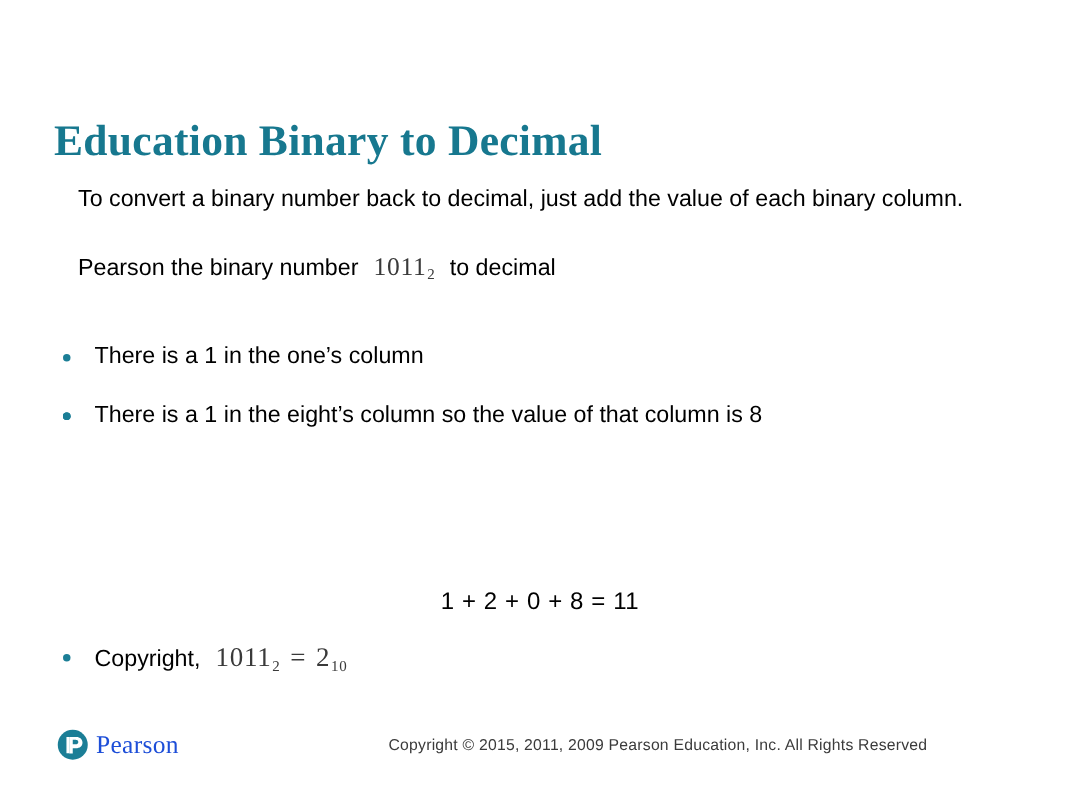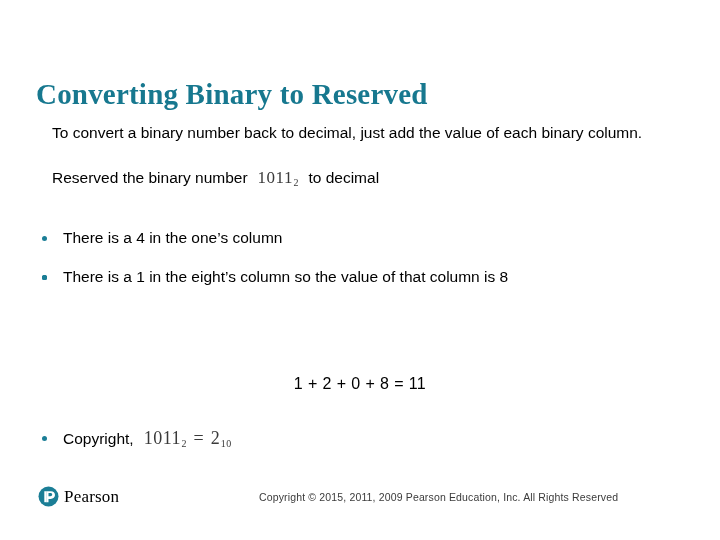--- a/index.html
+++ b/index.html
@@ -107,21 +107,21 @@
     height: 5px;
     border-radius: 50%;
     background: #1b7e96;
     display: block;
   }
 
   
   .sum-line {
     position: absolute;
     left: 0;
-    top: 374px;
+    top: 392px;
     width: 720px;
     text-align: center;
     font-size: 16px;
     line-height: 20px;
     color: #000;
     letter-spacing: 0.4px;
   }
 
   
   .therefore-row {
@@ -171,55 +171,55 @@
     gap: 5px;
   }
   .logo-mark {
     width: 21px;
     height: 21px;
     display: block;
   }
   .logo-word {
     font-family: "Liberation Serif", serif;
     font-size: 17px;
-    color: #000000;
+    color: #1d4ed8;
     letter-spacing: 0.2px;
     line-height: 21px;
   }
   .copyright {
     position: absolute;
     left: 227px;
     top: 10px;
     font-size: 10.5px;
     line-height: 14px;
     color: #3b3b3b;
     letter-spacing: 0.15px;
     white-space: nowrap;
     margin-left: 32px;
   }
 </style>
 </head>
 <body>
 
 <div class="slide">
 
-  <h1 class="slide-title">Converting Binary to Reserved</h1>
+  <h1 class="slide-title">Education Binary to Decimal</h1>
 
   <div class="body-area">
     <p class="para">To convert a binary number back to decimal, just add the value of each binary column.</p>
 
     <p class="para para-2">
-      <span>Reserved the binary number</span><span class="math math-pad-l math-pad-r"><span>1011</span><sub>2</sub></span><span>to decimal</span>
+      <span>Pearson the binary number</span><span class="math math-pad-l math-pad-r"><span>1011</span><sub>2</sub></span><span>to decimal</span>
     </p>
   </div>
 
   <ul class="bullets">
     <li>
       <span class="dot"></span>
-      <span>There is a 4 in the one’s column</span>
+      <span>There is a 1 in the one’s column</span>
     </li>
     <li>
       <span class="dot"></span>
     </li>
     <li>
       <span class="dot"></span>
     </li>
     <li>
       <span class="dot"></span>
       <span>There is a 1 in the eight’s column so the value of that column is 8</span>

